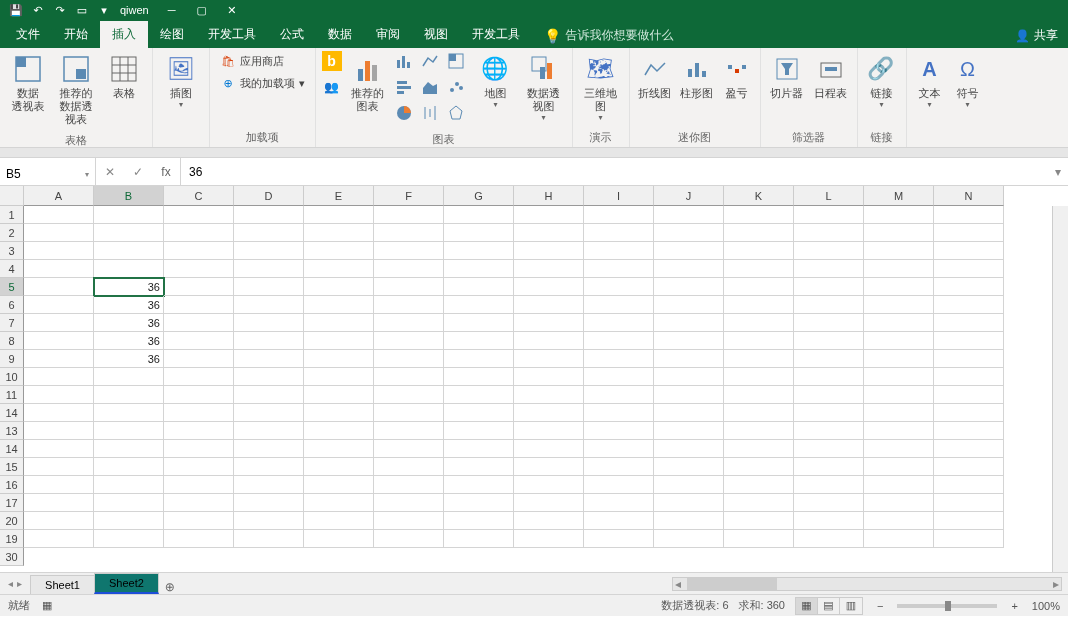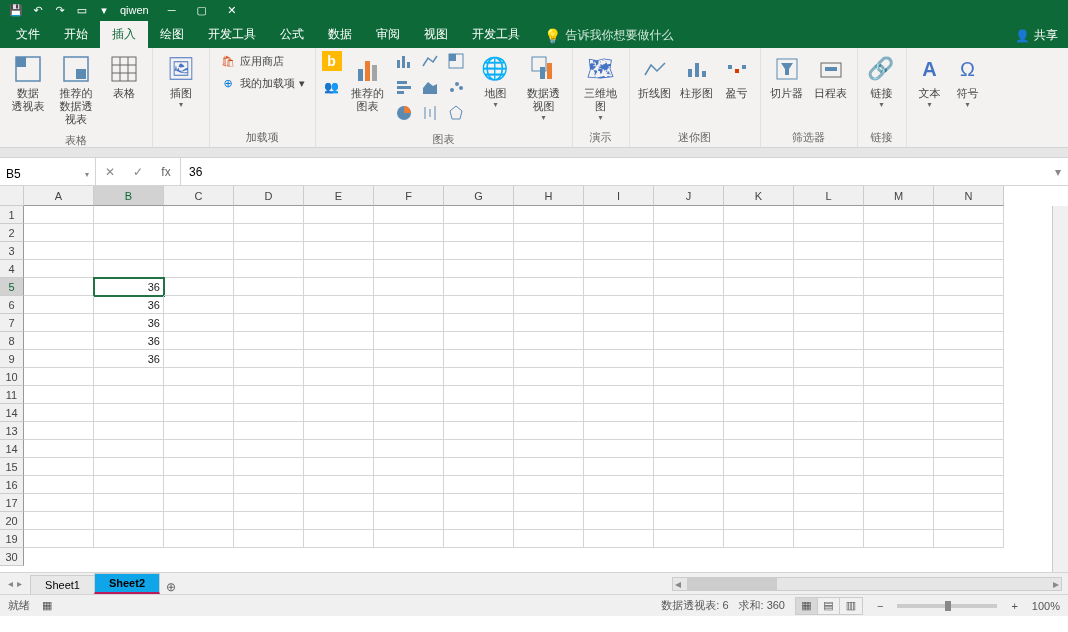--- a/index.html
+++ b/index.html
@@ -64,21 +64,21 @@
     .cell { width: 70px; border-right: 1px solid #d4d4d4; border-bottom: 1px solid #d4d4d4; font-size: 11px; padding: 0 3px; text-align: right; line-height: 18px; color: #222; }
     .cell.active { outline: 2px solid #217346; outline-offset: -1px; }
     .vscroll { position: absolute; top: 20px; right: 0; width: 16px; bottom: 0; background: #f0f0f0; border-left: 1px solid #ccc; }
     
     
     .sheet-bar { height: 22px; background: #f0f0f0; border-top: 1px solid #d4d4d4; display: flex; align-items: center; }
     .sheet-nav { display: flex; gap: 4px; padding: 0 8px; color: #888; }
     .sheet-nav span { cursor: pointer; font-size: 10px; }
     .sheet-tabs { display: flex; align-items: flex-end; }
     .sheet-tab { padding: 3px 14px; border: 1px solid #ccc; border-bottom: none; background: #fff; font-size: 11px; cursor: pointer; margin-right: -1px; }
-    .sheet-tab.active { border-bottom: 2px solid #be185d; background: #0ea5e9; font-weight: 700; }
+    .sheet-tab.active { border-bottom: 2px solid #1d4ed8; background: #0f766e; font-weight: 400; }
     .sheet-tab.inactive { background: #e8e8e8; }
     .sheet-add { width: 24px; text-align: center; cursor: pointer; color: #666; }
     .hscroll-area { flex: 1; display: flex; justify-content: flex-end; padding-right: 6px; align-items: center; }
     .hscroll { width: 390px; height: 14px; background: #e6e6e6; border: 1px solid #ccc; position: relative; }
     .hscroll-thumb { position: absolute; left: 14px; width: 90px; top: 0; bottom: 0; background: #cdcdcd; }
     
     
     .status-bar { height: 22px; background: #f0f0f0; border-top: 1px solid #d4d4d4; display: flex; align-items: center; font-size: 11px; color: #555; padding: 0 8px; }
     .status-left { display: flex; gap: 12px; align-items: center; }
     .status-right { margin-left: auto; display: flex; align-items: center; gap: 10px; }

